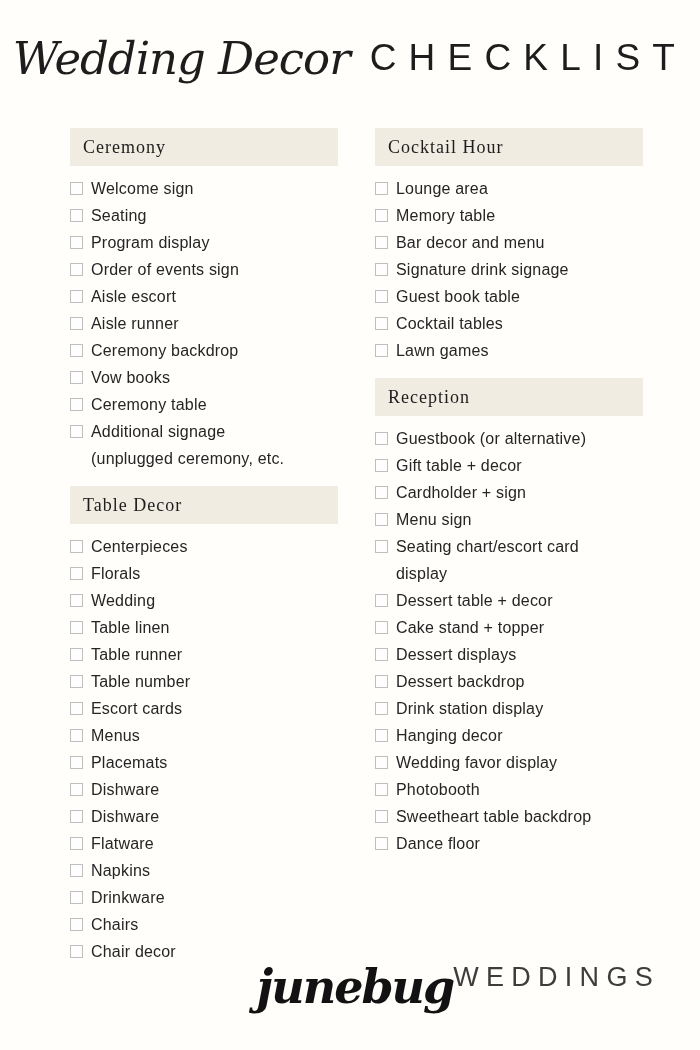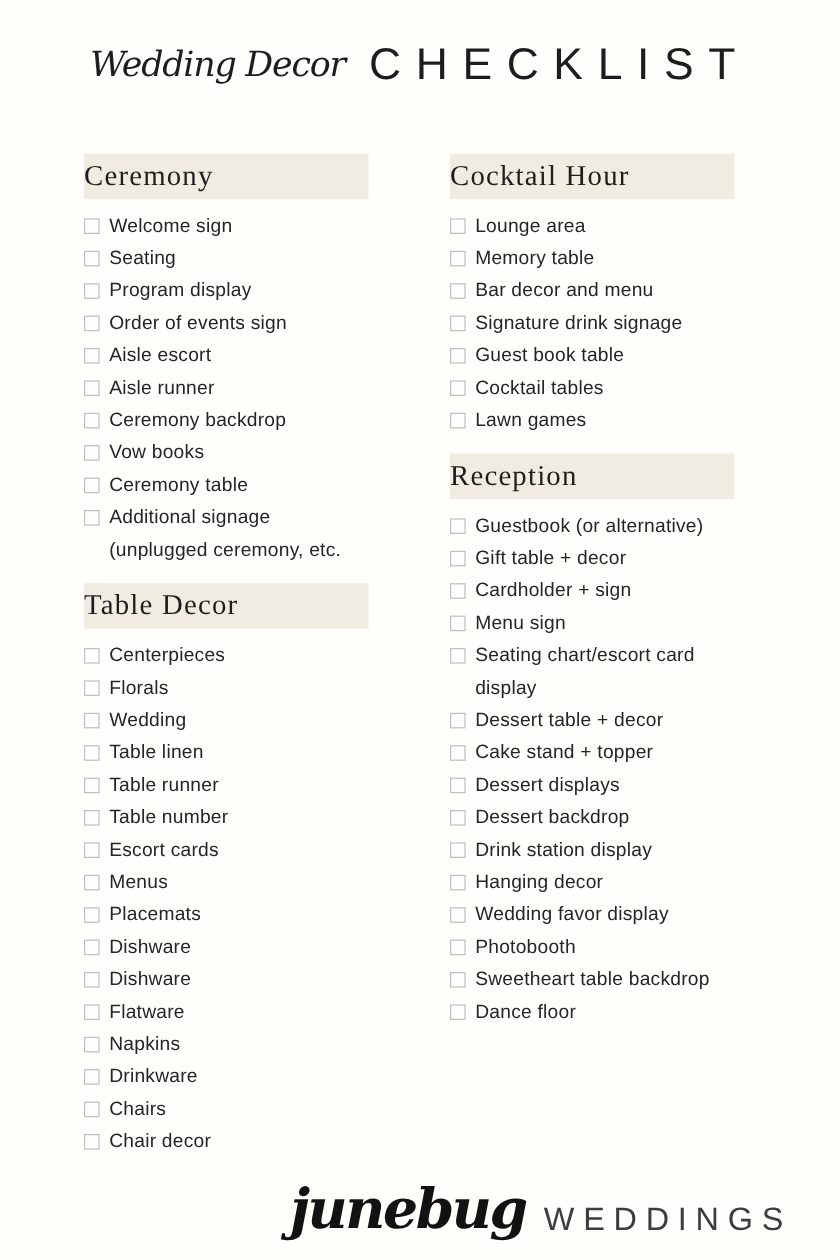--- a/index.html
+++ b/index.html
@@ -11,44 +11,45 @@
     overflow:hidden;
   }
   
   .title-row{
     position:absolute;top:34px;left:0;width:100%;
     display:flex;justify-content:center;align-items:center;gap:20px;
   }
   .title-script{
     font-family:"DejaVu Serif","Liberation Serif",serif;
     font-style:italic;font-weight:500;
-    font-size:29px;line-height:1.1;
+    font-size:45px;line-height:1.1;
     color:var(--ink,#1b1b1b);
     letter-spacing:-1px;
     white-space:nowrap;
   }
   .title-caps{
     font-size:37px;line-height:1.1;
     font-weight:500;
     letter-spacing:0.33em;
     color:var(--ink,#1b1b1b);
     white-space:nowrap;
   }
   
   .col{position:absolute;top:128px;}
   .col-left{left:70px;width:262px;}
   .col-right{left:375px;width:300px;}
   .section + .section{margin-top:14px;}
   .section-header{
     background:var(--header-bg,#f0ece1);
-    width:237px;height:38px;
+    width:268px;height:38px;
     box-sizing:border-box;
     display:flex;align-items:center;
+    padding-left:13px;
     font-family:"Liberation Serif","DejaVu Serif",serif;
-    font-size:24px;
+    font-size:18px;
     letter-spacing:1px;
     color:var(--ink,#1f1f1f);
   }
   .items{list-style:none;margin:9px 0 0 0;padding:0;}
   .item{
     position:relative;
     padding-left:21px;
     font-size:16px;
     line-height:27px;
     letter-spacing:0.2px;
@@ -57,22 +58,22 @@
   }
   .checkbox{
     position:absolute;left:0;top:7px;
     width:11px;height:11px;
     border:1px solid var(--box-border,#bfbfbf);
     background:#fffefe;
     cursor:pointer;
   }
   
   .logo{
-    position:absolute;right:40px;top:984px;
-    display:flex;align-items:flex-end;gap:15px;
+    position:absolute;right:40px;top:964px;
+    display:flex;align-items:flex-start;
   }
   .logo-script{
     font-family:"DejaVu Serif","Liberation Serif",serif;
     font-style:italic;font-weight:bold;
     font-size:46px;line-height:1;
     color:#121212;
     letter-spacing:-2px;
   }
   .logo-caps{
     font-size:27px;line-height:1;

